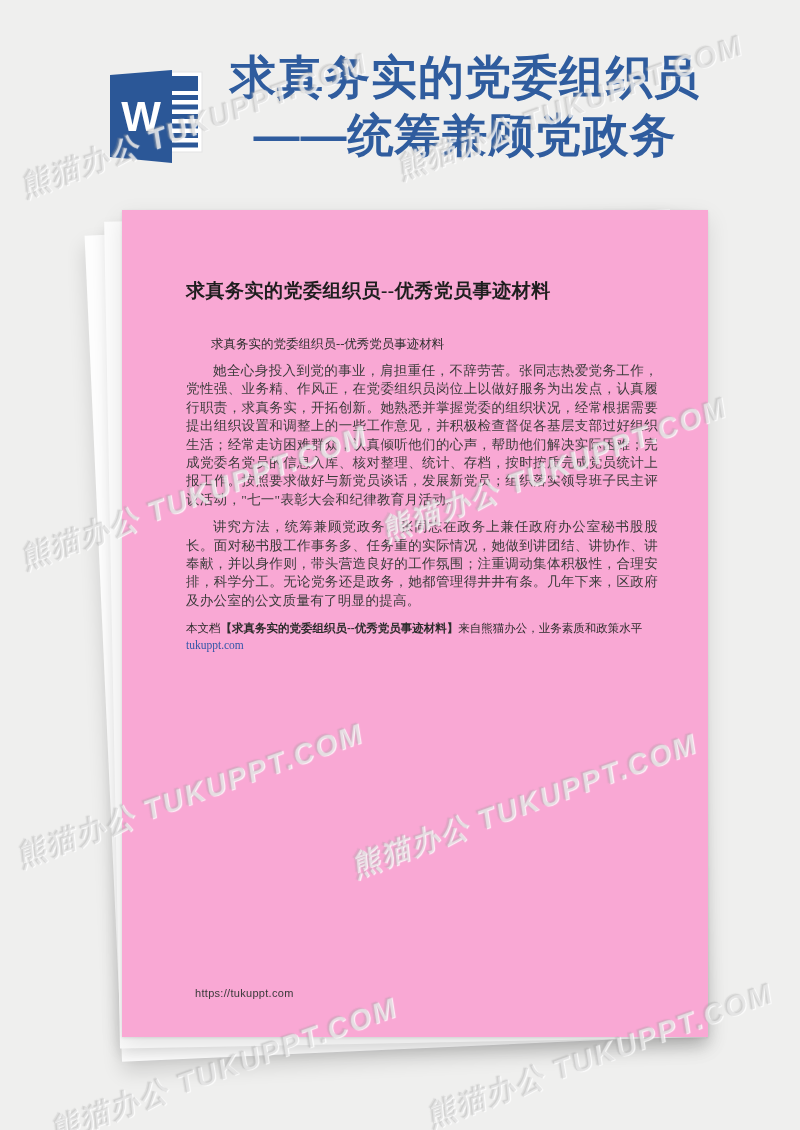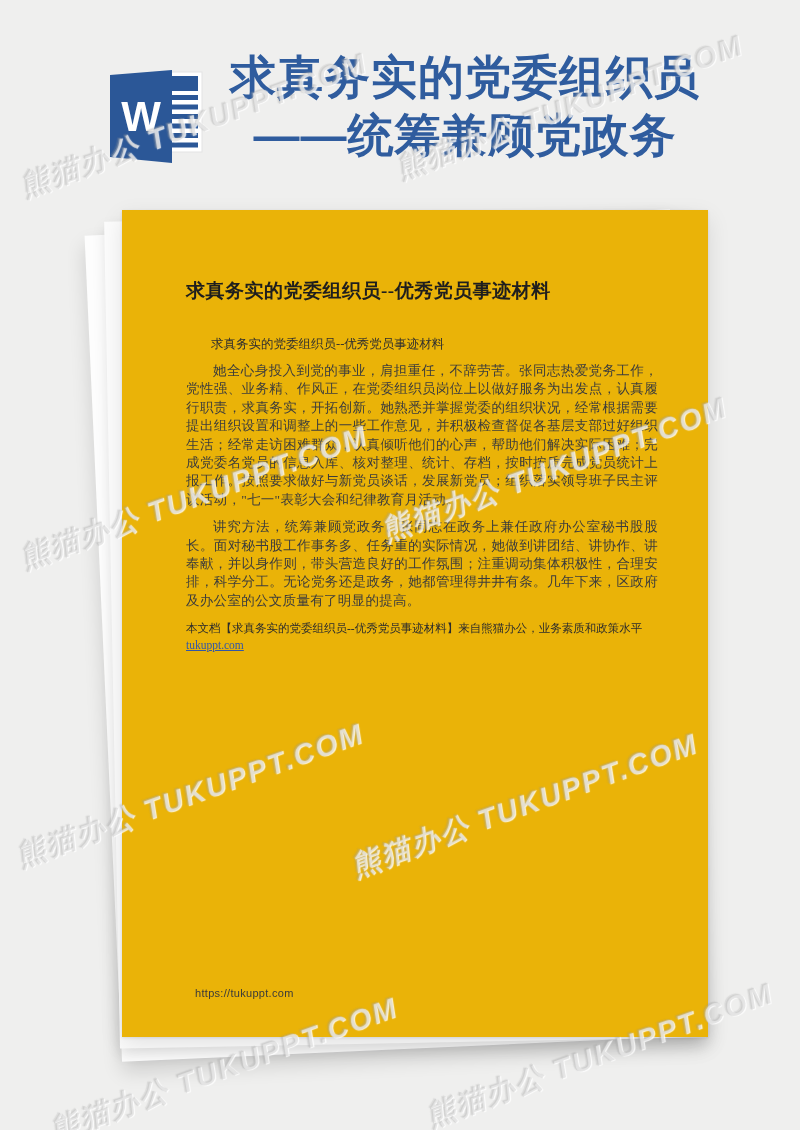--- a/index.html
+++ b/index.html
@@ -11,21 +11,21 @@
 
   
   .word-icon{position:absolute;left:110px;top:68px;width:95px;height:95px;}
   .main-title{
     position:absolute;left:205px;top:48px;width:520px;
     text-align:center;font-weight:bold;font-size:46px;line-height:58px;
     color:#2f5c9e;letter-spacing:1px;white-space:nowrap;
   }
 
   
-  .sheet{position:absolute;width:586px;height:827px;background:#eab308;}
+  .sheet{position:absolute;width:586px;height:827px;background:#f9a8d4;}
   .sheet-back-1{
     left:103px;top:222px;background:#fdfdfd;
     transform:rotate(-2.6deg);
     box-shadow:0 10px 20px rgba(0,0,0,0.14);
   }
   .sheet-back-2{
     left:112px;top:216px;background:#fcfcfc;
     transform:rotate(-1.1deg);
     box-shadow:0 6px 14px rgba(0,0,0,0.10);
   }
@@ -44,23 +44,23 @@
   }
   .doc-para{
     margin:9px 0 0;font-size:13.5px;line-height:18.4px;
     text-align:justify;text-justify:inter-character;text-indent:2em;
     letter-spacing:0.3px;
   }
   .doc-para.first{margin-top:18px;}
   .doc-footer{
     margin-top:10px;font-size:11.5px;line-height:17px;color:#2c2c2c;
   }
-  .doc-footer b{font-weight:normal;margin-top:20px;}
+  .doc-footer b{font-weight:bold;margin-top:20px;}
   .footer-link{
-    display:inline-block;color:#3156a8;text-decoration:underline;
+    display:inline-block;color:#3156a8;
     font-size:11.5px;cursor:pointer;
   }
   .page-url{
     position:absolute;left:64px;bottom:38px;
     font-family:"Liberation Sans","DejaVu Sans",sans-serif;
     font-size:11px;color:#3a3a3a;letter-spacing:0.3px;margin-left:9px;
   }
 
   
   .wm{

